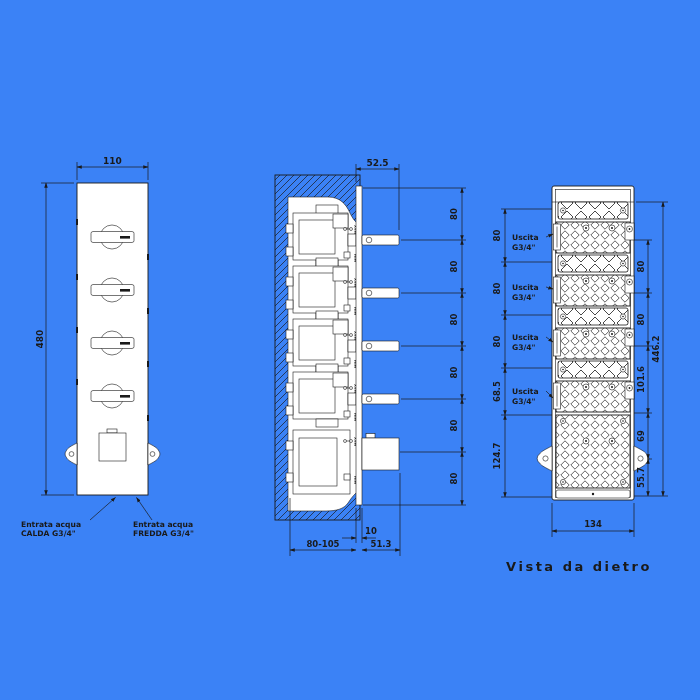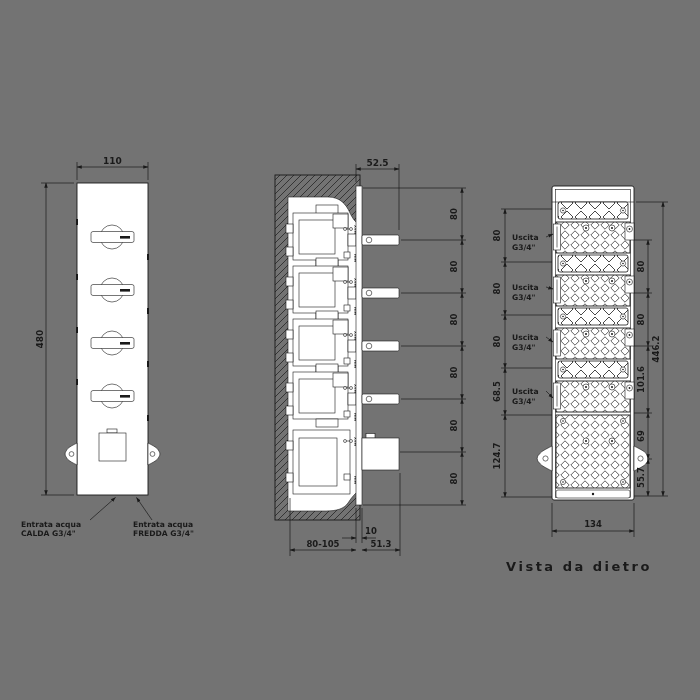--- a/index.html
+++ b/index.html
@@ -1,16 +1,16 @@
 <!DOCTYPE html>
 <html><head>
 <meta charset="utf-8">
 <style>
   html,body{margin:0;padding:0;background:#ffffff;}
-  .canvas{width:700px;height:700px;background:#737373;position:relative;overflow:hidden;}
+  .canvas{width:700px;height:700px;background:#3b82f6;position:relative;overflow:hidden;}
   svg{display:block;}
   text{font-family:"DejaVu Sans",sans-serif;fill:#1a1a1a;}
   .dim{font-size:8.5px;font-weight:bold;}
   .dim-lg{font-size:9px;font-weight:bold;}
   .lbl{font-size:7.6px;font-weight:bold;}
   .micro{font-size:3.6px;font-weight:bold;}
   .caption{font-size:13px;font-weight:bold;letter-spacing:2.5px;}
   .ln{stroke:#1a1a1a;fill:none;}
   .thin{stroke-width:0.6;}
   .med{stroke-width:0.9;}

